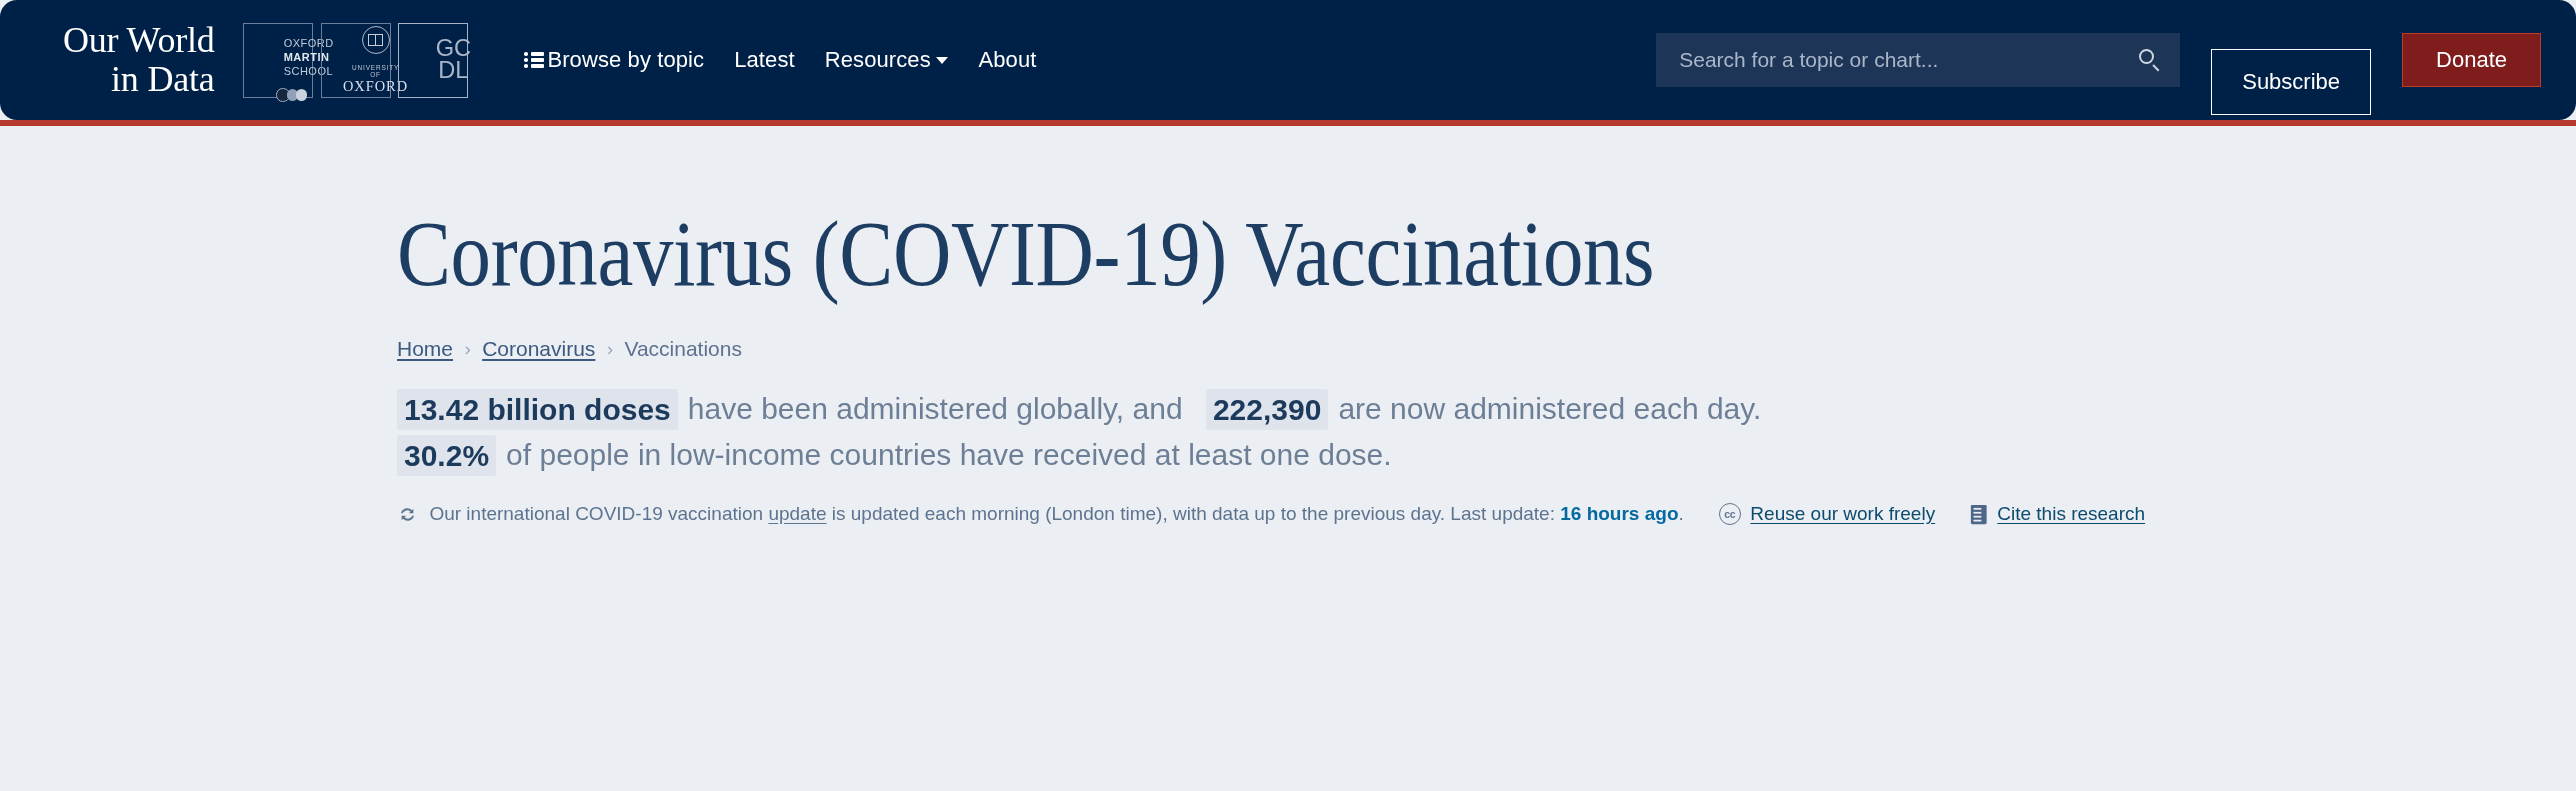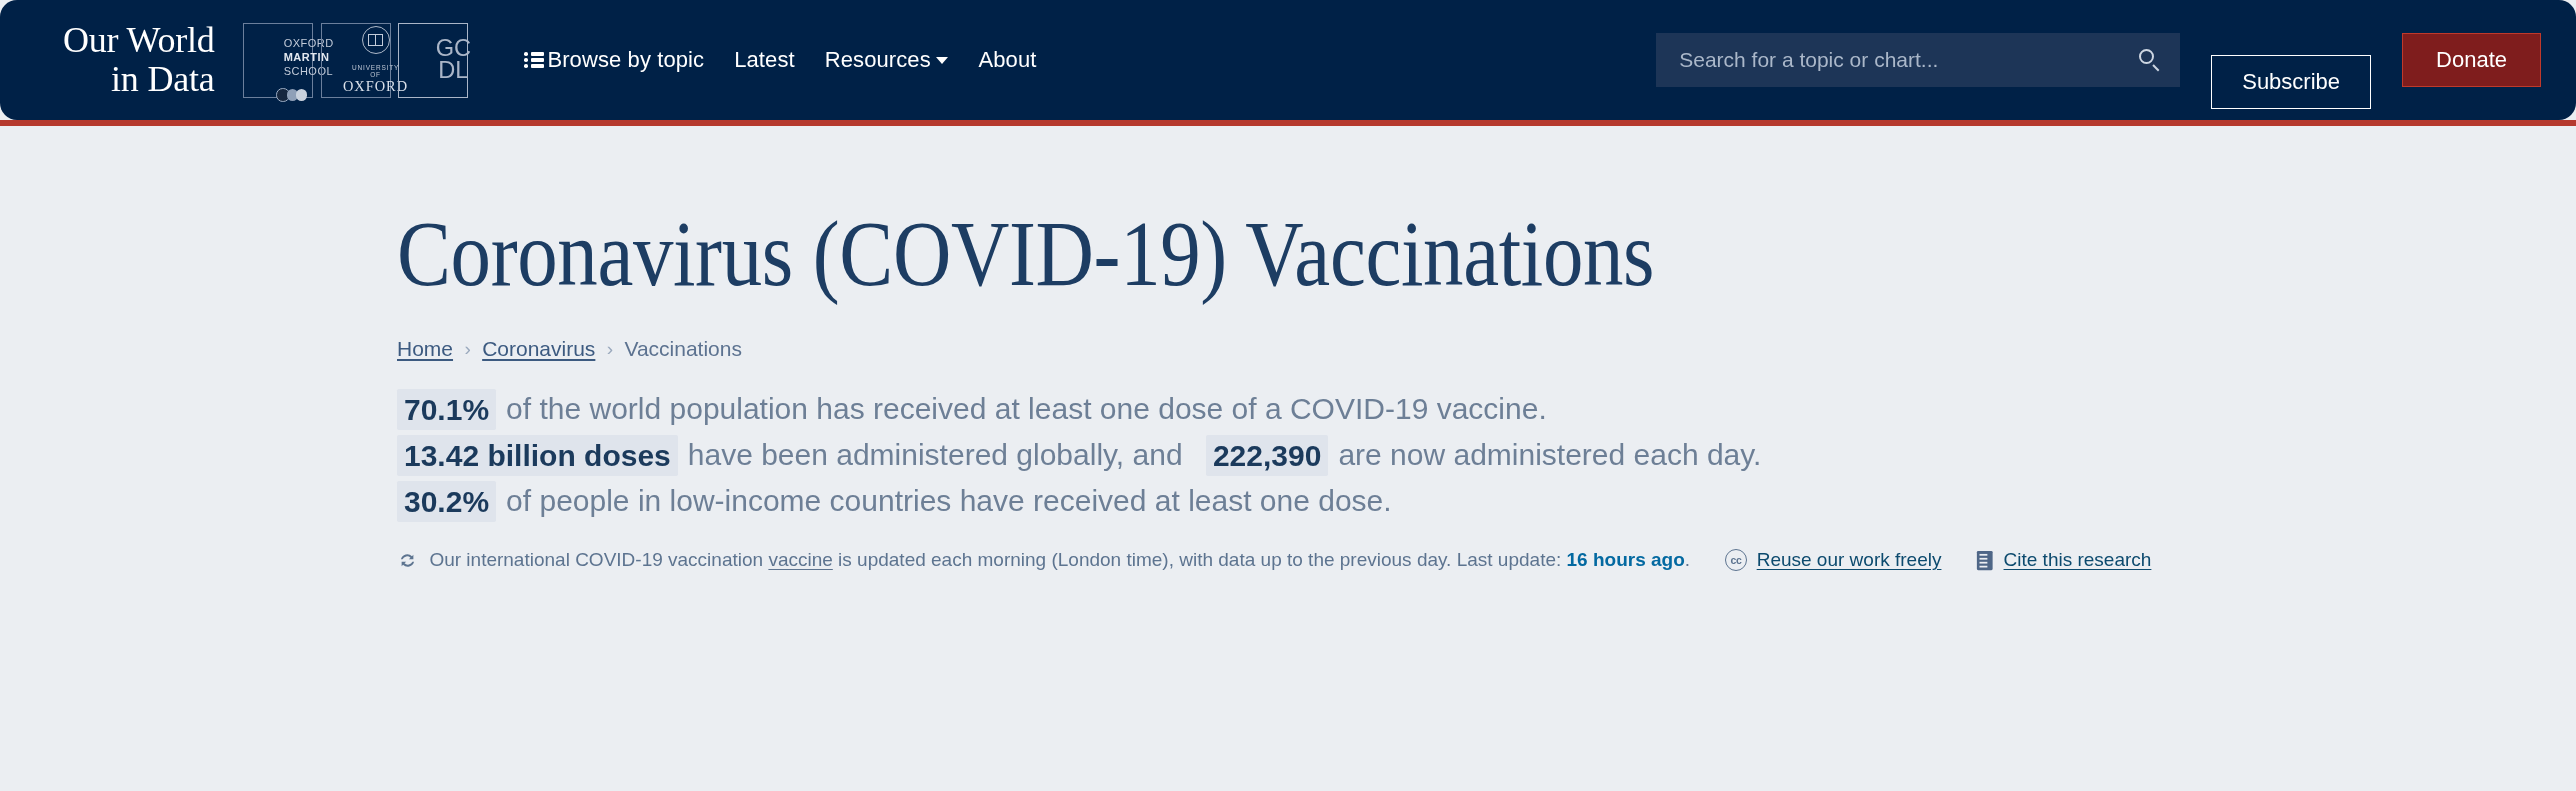--- a/index.html
+++ b/index.html
@@ -244,21 +244,21 @@
     font-size: 22px;
     color: #ffffff;
     cursor: pointer;
     display: flex;
     align-items: center;
     justify-content: center;
     box-sizing: border-box;
     white-space: nowrap;
   }
   .btn-subscribe {
-    height: 54px;
+    height: 66px;
     padding: 0 30px;
     border: 1.7px solid #ffffff;
     background: transparent;
     margin-left: 31px;
     margin-top: 44px;
   }
   .btn-donate {
     height: 54px;
     padding: 0 33px;
     background: #7f1d1d;
@@ -462,43 +462,40 @@
     <div class="breadcrumb">
       <a>Home</a>
       <span class="sep">›</span>
       <a>Coronavirus</a>
       <span class="sep">›</span>
       <span class="current">Vaccinations</span>
     </div>
 
     <div class="stats">
 
-      <div class="stat-line">
-        <span class="hl">70.1%</span><span> of the world population has received at least one dose of a COVID-19 vaccine.</span>
-      </div>
 
       <div class="stat-line">
         <span class="hl">13.42 billion doses</span><span> have been administered globally, and </span><span class="hl mid">222,390</span><span> are now administered each day.</span>
       </div>
 
       <div class="stat-line">
         <span class="hl">30.2%</span><span> of people in low-income countries have received at least one dose.</span>
       </div>
 
     </div>
 
     <div class="update-bar">
       <svg class="sync-icon" viewBox="0 0 24 24">
         <path d="M12 4a8 8 0 0 1 7.4 5h-2.6l4 5 4-5h-2.6" fill="none"></path>
         <path d="M4.5 10.5a7.5 7.5 0 0 1 12.6-3.4l1.6-1.6v5.2h-5.2l1.9-1.9A5.6 5.6 0 0 0 6.4 10.5z" fill="#5d7490"></path>
         <path d="M19.5 13.5a7.5 7.5 0 0 1-12.6 3.4l-1.6 1.6v-5.2h5.2l-1.9 1.9a5.6 5.6 0 0 0 9-1.7z" fill="#5d7490"></path>
       </svg>
 
       <div class="update-text">
-        <span>Our international COVID-19 vaccination </span><a>vaccine</a><span> is updated each morning (London time), with data up to the previous day. Last update: </span><b>16 hours ago</b><span>.</span>
+        <span>Our international COVID-19 vaccination </span><a>update</a><span> is updated each morning (London time), with data up to the previous day. Last update: </span><b>16 hours ago</b><span>.</span>
       </div>
 
       <div class="spacer"></div>
 
       <div class="foot-link">
         <span class="cc-icon">cc</span>
         <span class="lbl">Reuse our work freely</span>
       </div>
 
       <div class="foot-link">

